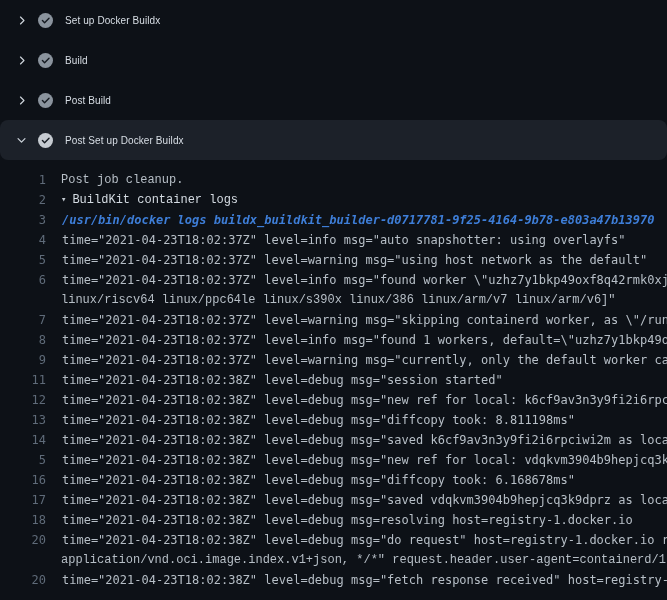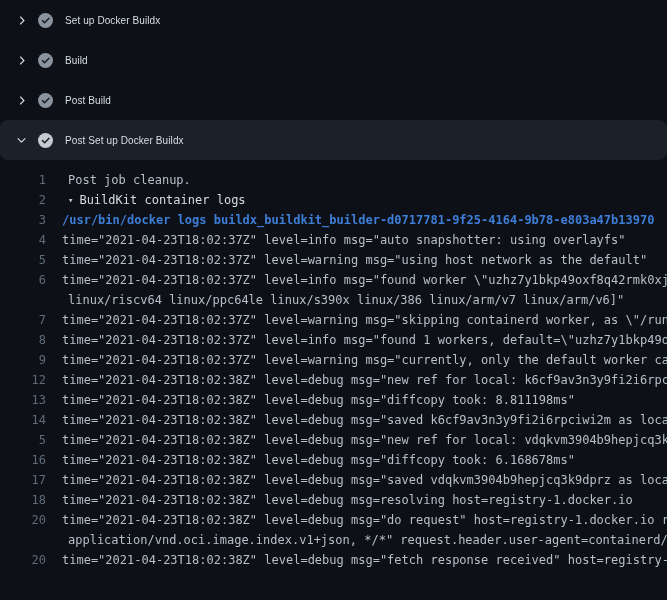--- a/index.html
+++ b/index.html
@@ -21,23 +21,23 @@
     margin-right:12px;flex-shrink:0;}
   .step-label{font-size:10px;color:#d8dee5;letter-spacing:.1px;}
   .log{
     width:667px;height:440px;overflow:hidden;
     padding-top:10px;box-sizing:border-box;
     font-family:"DejaVu Sans Mono",monospace;font-size:12px;
   }
   .line{height:20px;line-height:20px;display:flex;white-space:pre;overflow:hidden;}
   .num{width:46px;flex-shrink:0;text-align:right;color:#5f6b79;cursor:pointer;}
   .txt{color:#b7bfc7;}
-  .txt.ind0{margin-left:22px;}
+  .txt.ind0{margin-left:15px;font-family:Liberation Mono, monospace;}
   .txt.ind1{margin-left:16px;}
-  .txt.command{color:#3e7ed8;font-weight:bold;}
+  .txt.command{color:#3e7ed8;font-weight:bold;font-style:italic;}
   .txt.grouphead{color:#d5dce3;cursor:pointer;}
   .tri{display:inline-block;font-size:9px;margin-right:6px;color:#c3cad1;vertical-align:1px;}
 </style>
 </head>
 <body>
 
 <div class="steps">
   <div class="step">
     <span class="chev">
       <svg width="13" height="13" viewBox="0 0 16 16">
@@ -143,20 +143,24 @@
     <span class="num">8</span>
     <span class="txt ind1">time="2021-04-23T18:02:37Z" level=info msg="found 1 workers, default=\"uzhz7y1bkp49o</span>
   </div>
 
   <div class="line">
     <span class="num">9</span>
     <span class="txt ind1">time="2021-04-23T18:02:37Z" level=warning msg="currently, only the default worker ca</span>
   </div>
 
 
+  <div class="line">
+    <span class="num">11</span>
+    <span class="txt ind1">time="2021-04-23T18:02:38Z" level=debug msg="session started"</span>
+  </div>
 
   <div class="line">
     <span class="num">12</span>
     <span class="txt ind1">time="2021-04-23T18:02:38Z" level=debug msg="new ref for local: k6cf9av3n3y9fi2i6rpc</span>
   </div>
 
   <div class="line">
     <span class="num">13</span>
     <span class="txt ind1">time="2021-04-23T18:02:38Z" level=debug msg="diffcopy took: 8.811198ms"</span>
   </div>

